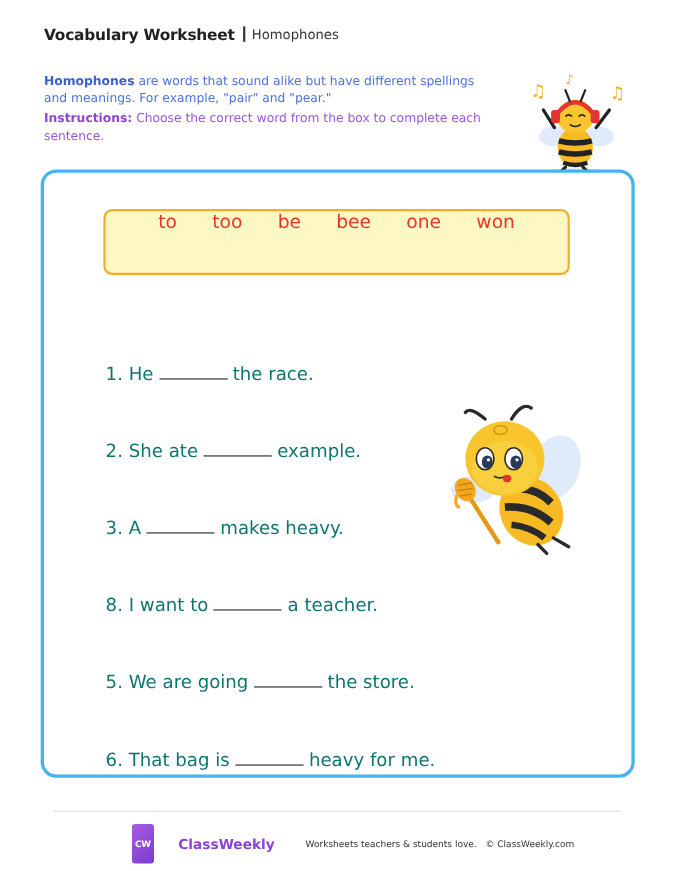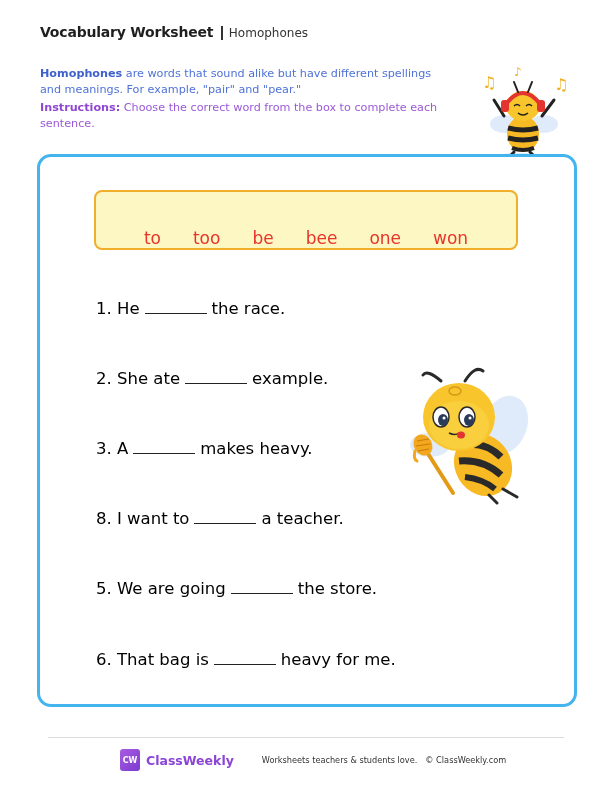--- a/index.html
+++ b/index.html
@@ -1,48 +1,48 @@
 <!DOCTYPE html>
 <html><head>
   <meta charset="utf-8">
   <style>
     * { box-sizing: border-box; margin: 0; padding: 0; }
     html, body { width: 612px; height: 792px; background: #ffffff; overflow: hidden; }
     body { position: relative; font-family: "DejaVu Sans", "Liberation Sans", sans-serif; color: #222; }
 
-    .header { position: absolute; left: 40px; top: 24px; display: flex; align-items: flex-end; }
+    .header { position: absolute; left: 40px; top: 24px; display: flex; align-items: flex-start; }
     .title { font-size: 14px; font-weight: bold; color: #1f1f1f; letter-spacing: -0.2px; }
     .divider-bar { width: 1.5px; height: 14px; background: #333; margin: 0 6px 0 8px; }
     .subtitle { font-size: 12px; color: #333; }
 
     .intro { position: absolute; left: 40px; top: 54px; width: 410px; font-size: 11.2px; line-height: 16px; color: #4f72d8; margin-top: 12px; }
     .intro b { font-weight: bold; color: #3e61cc; }
     .instructions { position: absolute; left: 40px; top: 100px; width: 410px; font-size: 11.2px; line-height: 16px; color: #9b59d8; }
     .instructions b { font-weight: bold; color: #8f47d4; margin-top: 35px; }
 
     .bee-small { position: absolute; left: 474px; top: 60px; width: 100px; height: 100px; }
 
     .panel { position: absolute; left: 37px; top: 154px; width: 540px; height: 553px;
              border: 3px solid #44b4ef; border-radius: 14px; background: #fff; }
 
     .word-box { position: absolute; left: 94px; top: 190px; width: 424px; height: 60px;
                 background: #fdf7c3; border: 2px solid #f0ae2a; border-radius: 8px;
-                display: flex; align-items: flex-end; justify-content: center; }
+                display: flex; align-items: flex-start; justify-content: center; }
     .word { font-family: "DejaVu Sans", sans-serif; font-size: 17px; color: #e8352c; margin: 0 16px; font-weight: normal; }
 
-    .sentence { position: absolute; left: 96px; font-size: 16.5px; color: #000000; white-space: nowrap; }
+    .sentence { position: absolute; left: 96px; font-size: 16.5px; color: #0f766e; white-space: nowrap; margin-top: 31px; }
     .blank { display: inline-block; width: 62px; border-bottom: 1.3px solid #222; height: 14px; margin: 0 5px; vertical-align: baseline; }
 
     .bee-big { position: absolute; left: 405px; top: 365px; width: 130px; height: 140px; }
 
     .footer-line { position: absolute; left: 48px; top: 737px; width: 516px; height: 1px; background: #dcdcdc; }
     .footer { position: absolute; left: 120px; top: 749px; display: flex; align-items: center; }
-    .logo-box { width: 20px; height: 22px; border-radius: 3px; background: linear-gradient(135deg,#a85be0,#7c3bd1);
+    .logo-box { width: 20px; height: 36px; border-radius: 3px; background: linear-gradient(135deg,#a85be0,#7c3bd1);
                 color: #fff; font-size: 8px; font-weight: bold; display: flex; align-items: center; justify-content: center; }
-    .brand { font-size: 12.5px; font-weight: bold; color: #8b44d6; margin-left: 6px; }
+    .brand { font-size: 12.5px; font-weight: bold; color: #8b44d6; margin-left: 22px; }
     .tagline { font-size: 8.2px; color: #333; margin-left: 28px; }
     .copyright { font-size: 8.2px; color: #333; margin-left: 8px; }
   </style>
 </head>
 <body>
 
 <div class="header">
   <span class="title">Vocabulary Worksheet</span>
   <span class="divider-bar"></span>
   <span class="subtitle">Homophones</span>

